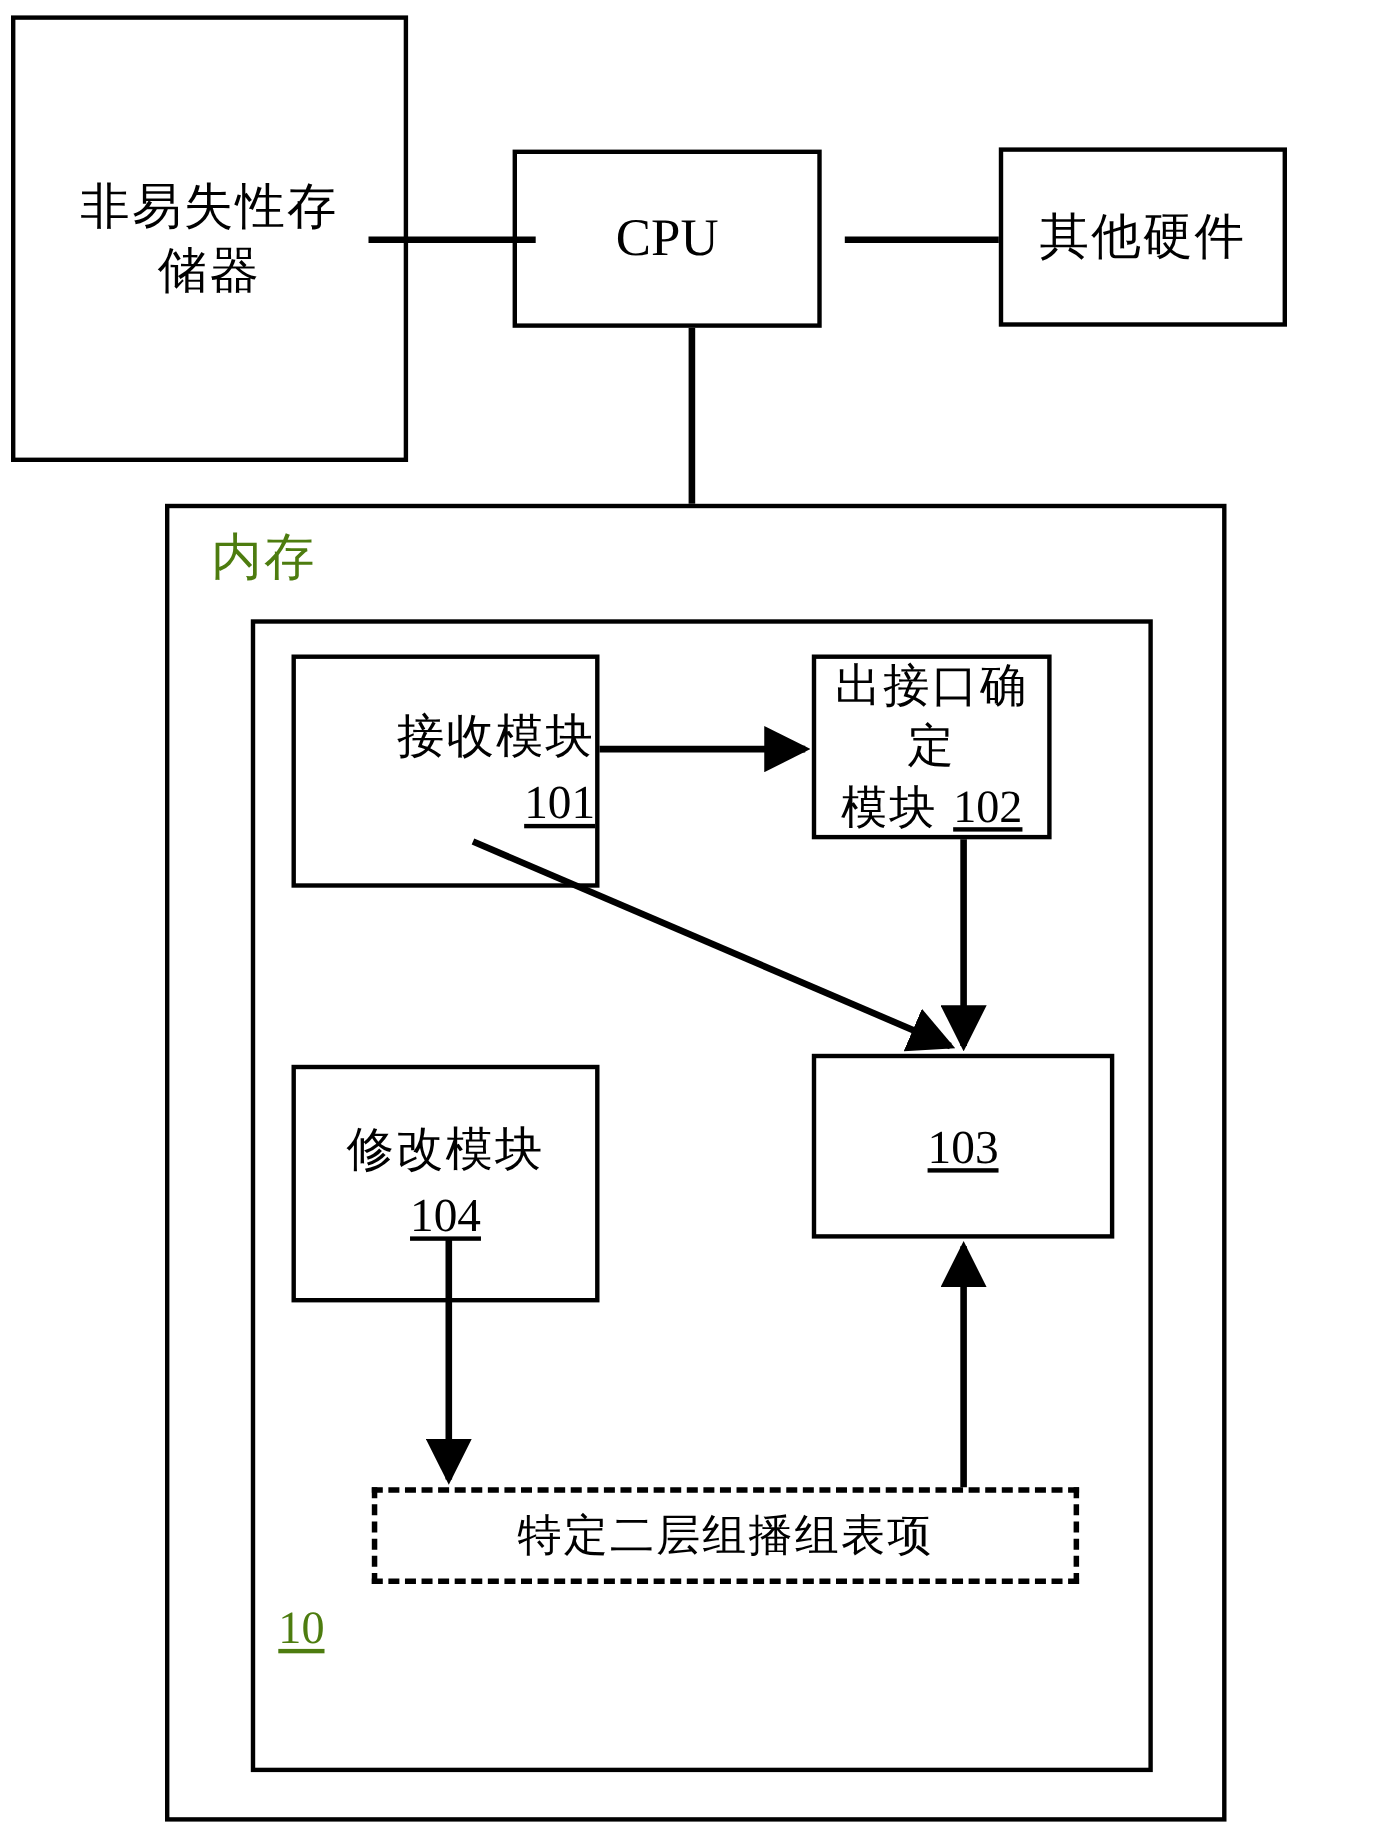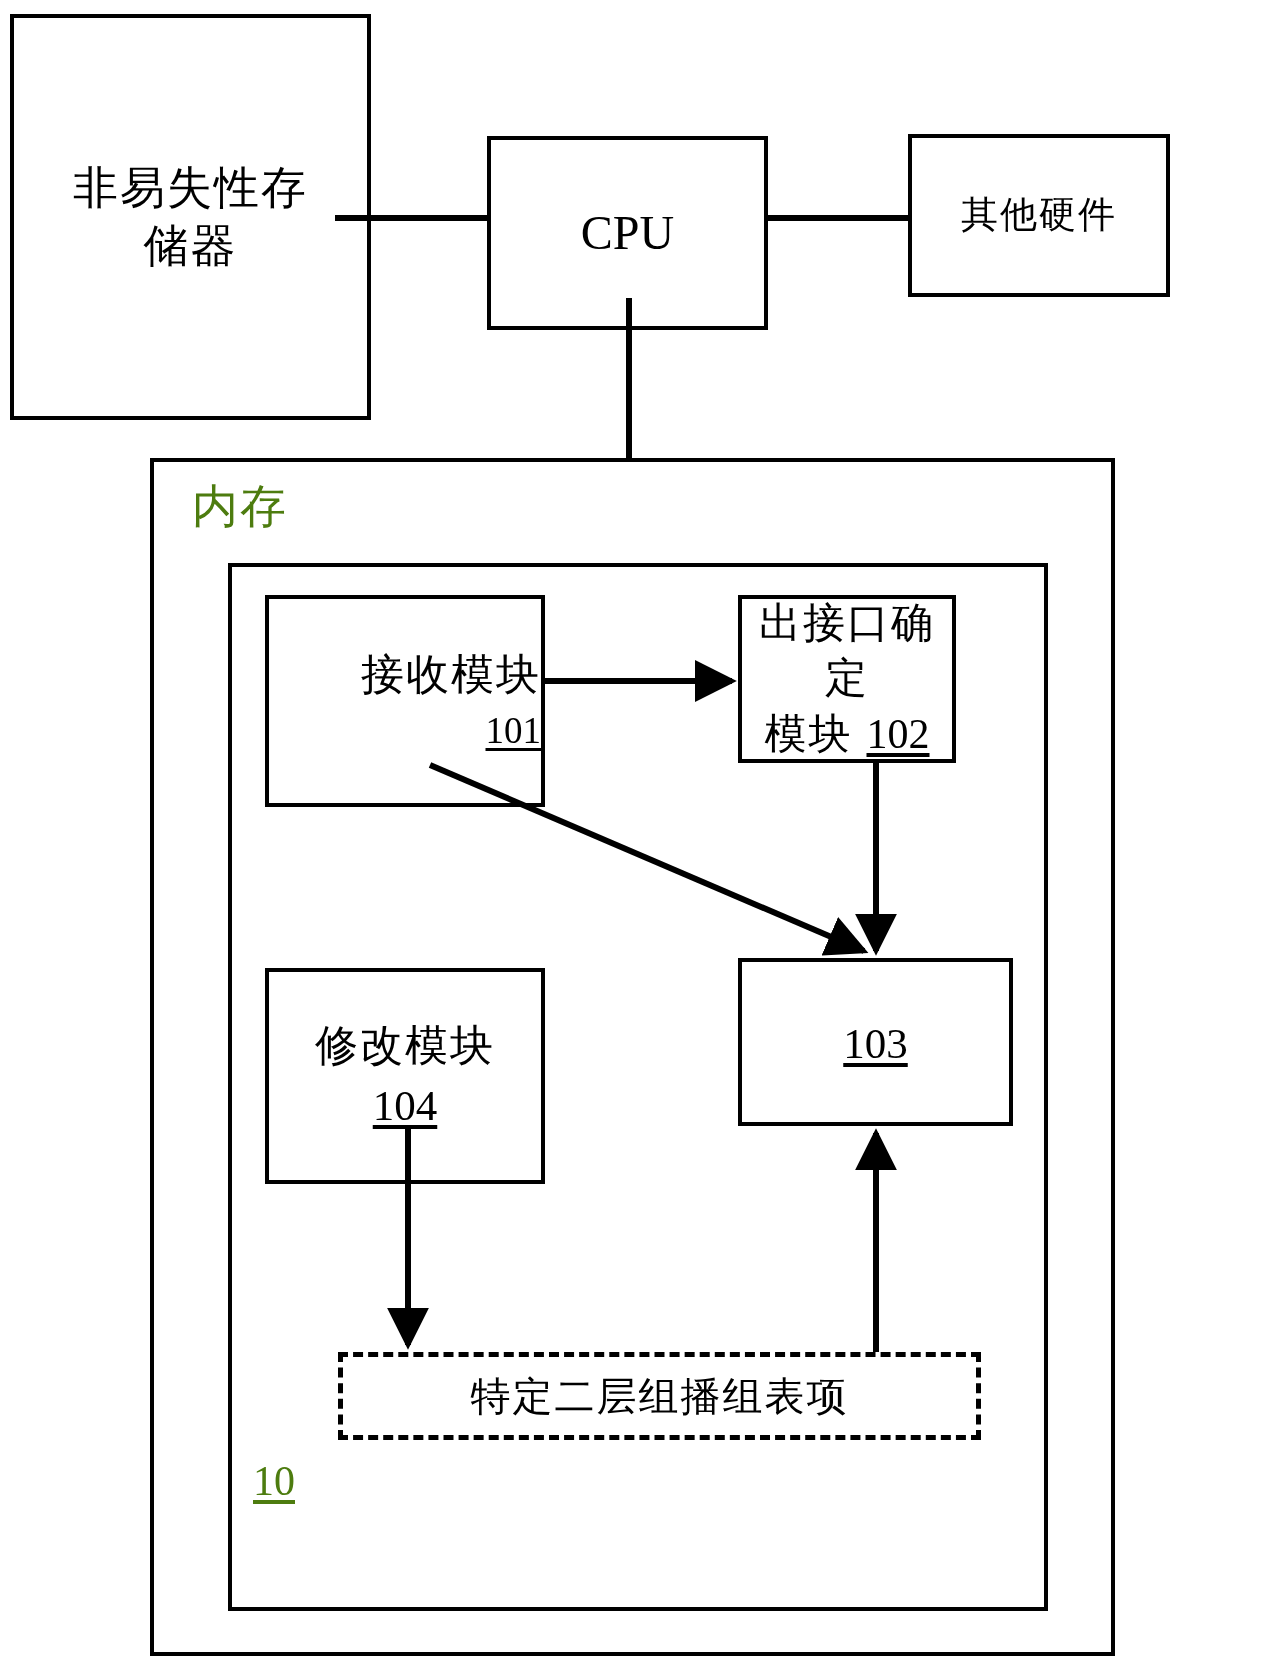--- a/index.html
+++ b/index.html
@@ -76,37 +76,37 @@
 </head>
 <body>
 
 <div id="canvas">
 
   <div class="box" style="left:10px; top:14px; width:361px; height:406px;">
     <div class="boxtext cn" style="font-size:45px;">非易失性存
 储器</div>
   </div>
 
-  <div class="box" style="left:487px; top:136px; width:281px; height:194px;">
+  <div class="box" style="left:466px; top:136px; width:281px; height:162px;">
     <div class="boxtext" style="font-size:48px;">CPU</div>
   </div>
 
   <div class="box" style="left:908px; top:134px; width:262px; height:163px;">
-    <div class="boxtext cn" style="font-size:37px;">其他硬件</div>
+    <div class="boxtext cn" style="font-size:45px;">其他硬件</div>
   </div>
 
   <div class="container-box" style="left:150px; top:458px; width:965px; height:1198px;"></div>
   <div class="label cn" style="left:192px; top:478px; font-size:46px;">内存</div>
 
   <div class="container-box" style="left:228px; top:563px; width:820px; height:1048px;"></div>
   <div class="label num" style="left:253px; top:1455px; font-size:42px;">10</div>
 
   <div class="box" style="left:265px; top:595px; width:280px; height:212px; flex-direction:column;align-items:flex-end;">
     <div class="boxtext cn" style="font-size:43px;">接收模块</div>
-    <div class="boxtext num" style="font-size:37px; margin-top:4px;">101</div>
+    <div class="boxtext num" style="font-size:43px; margin-top:4px;">101</div>
   </div>
 
   <div class="box" style="left:738px; top:595px; width:218px; height:168px; flex-direction:column;">
     <div class="boxtext cn" style="font-size:42px;">出接口确定</div>
     <div style="display:flex; align-items:flex-end; gap:14px; margin-top:2px;">
       <span class="boxtext cn" style="font-size:42px;">模块</span>
       <span class="boxtext num" style="font-size:42px;">102</span>
     </div>
   </div>
 

